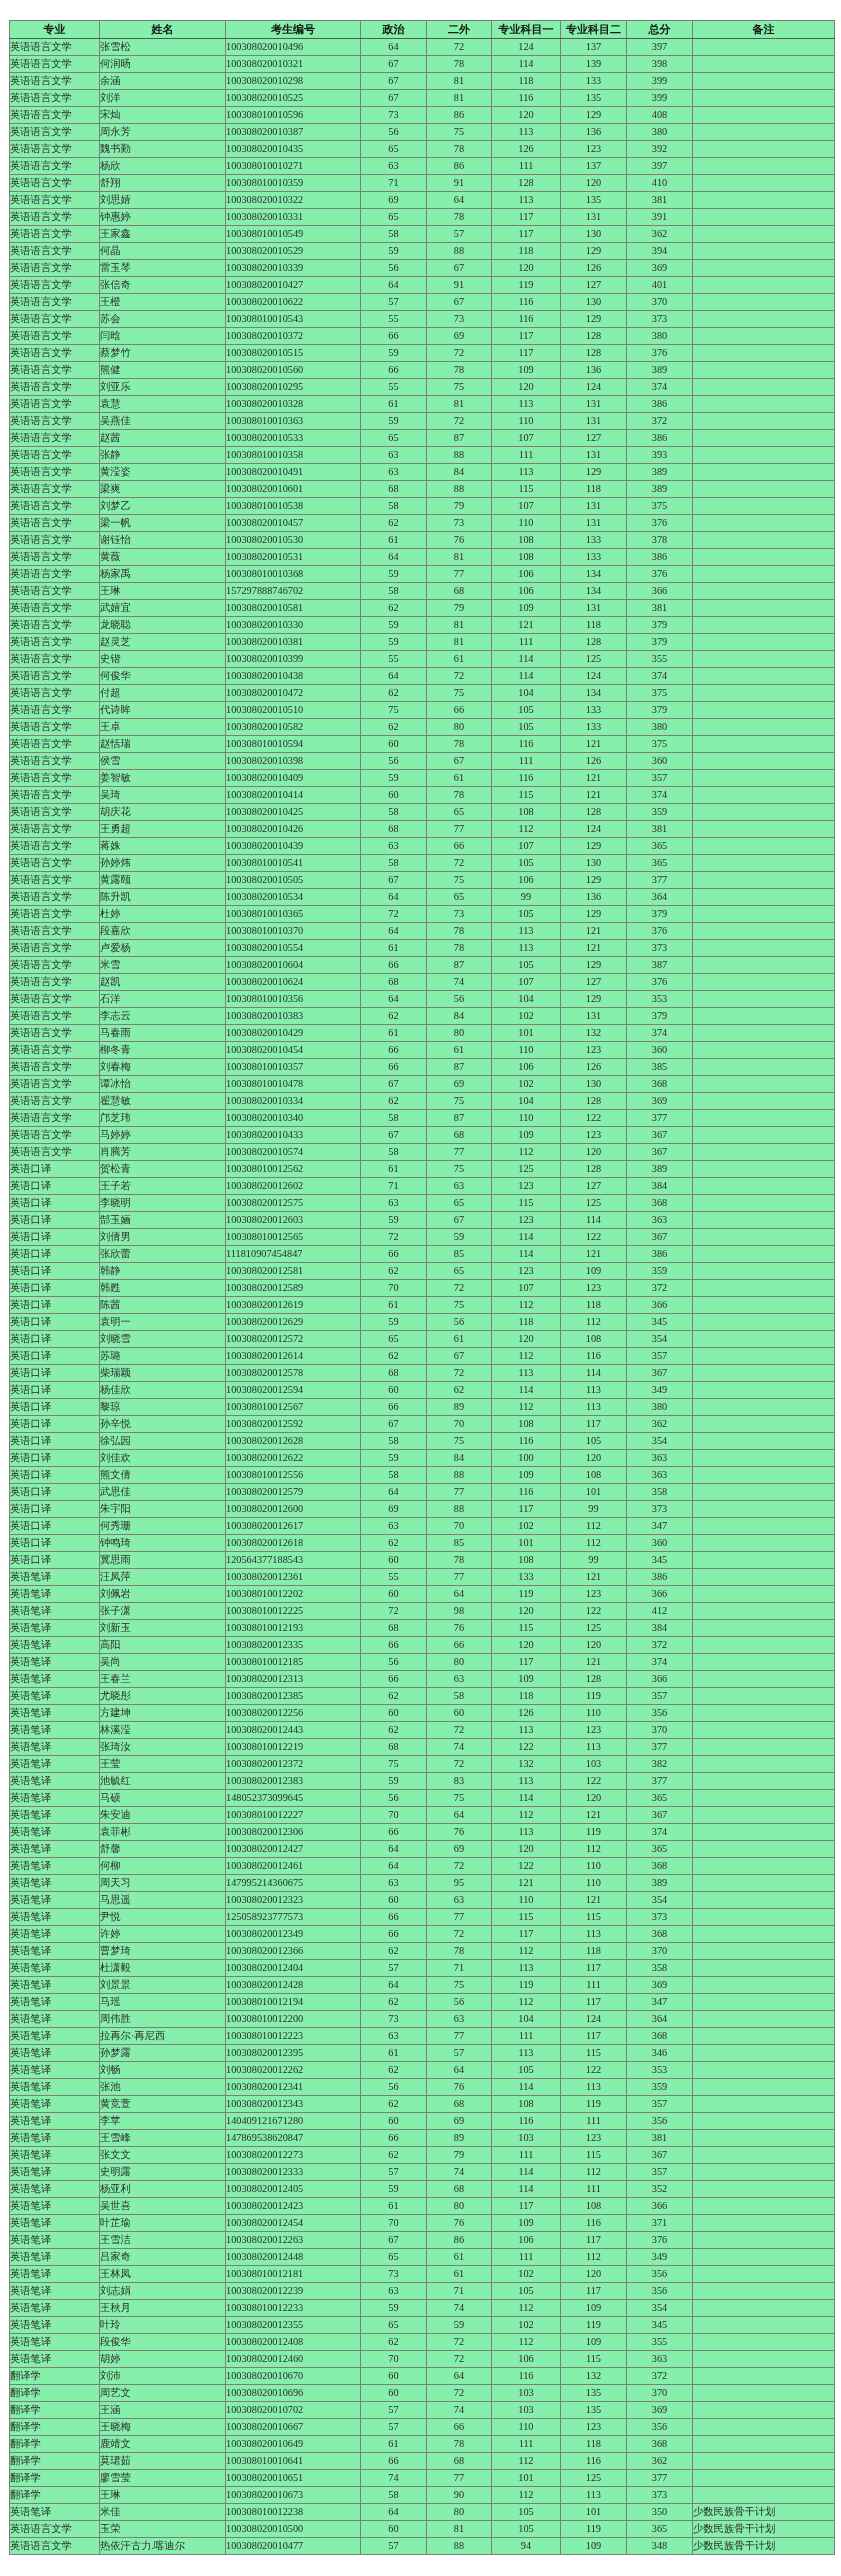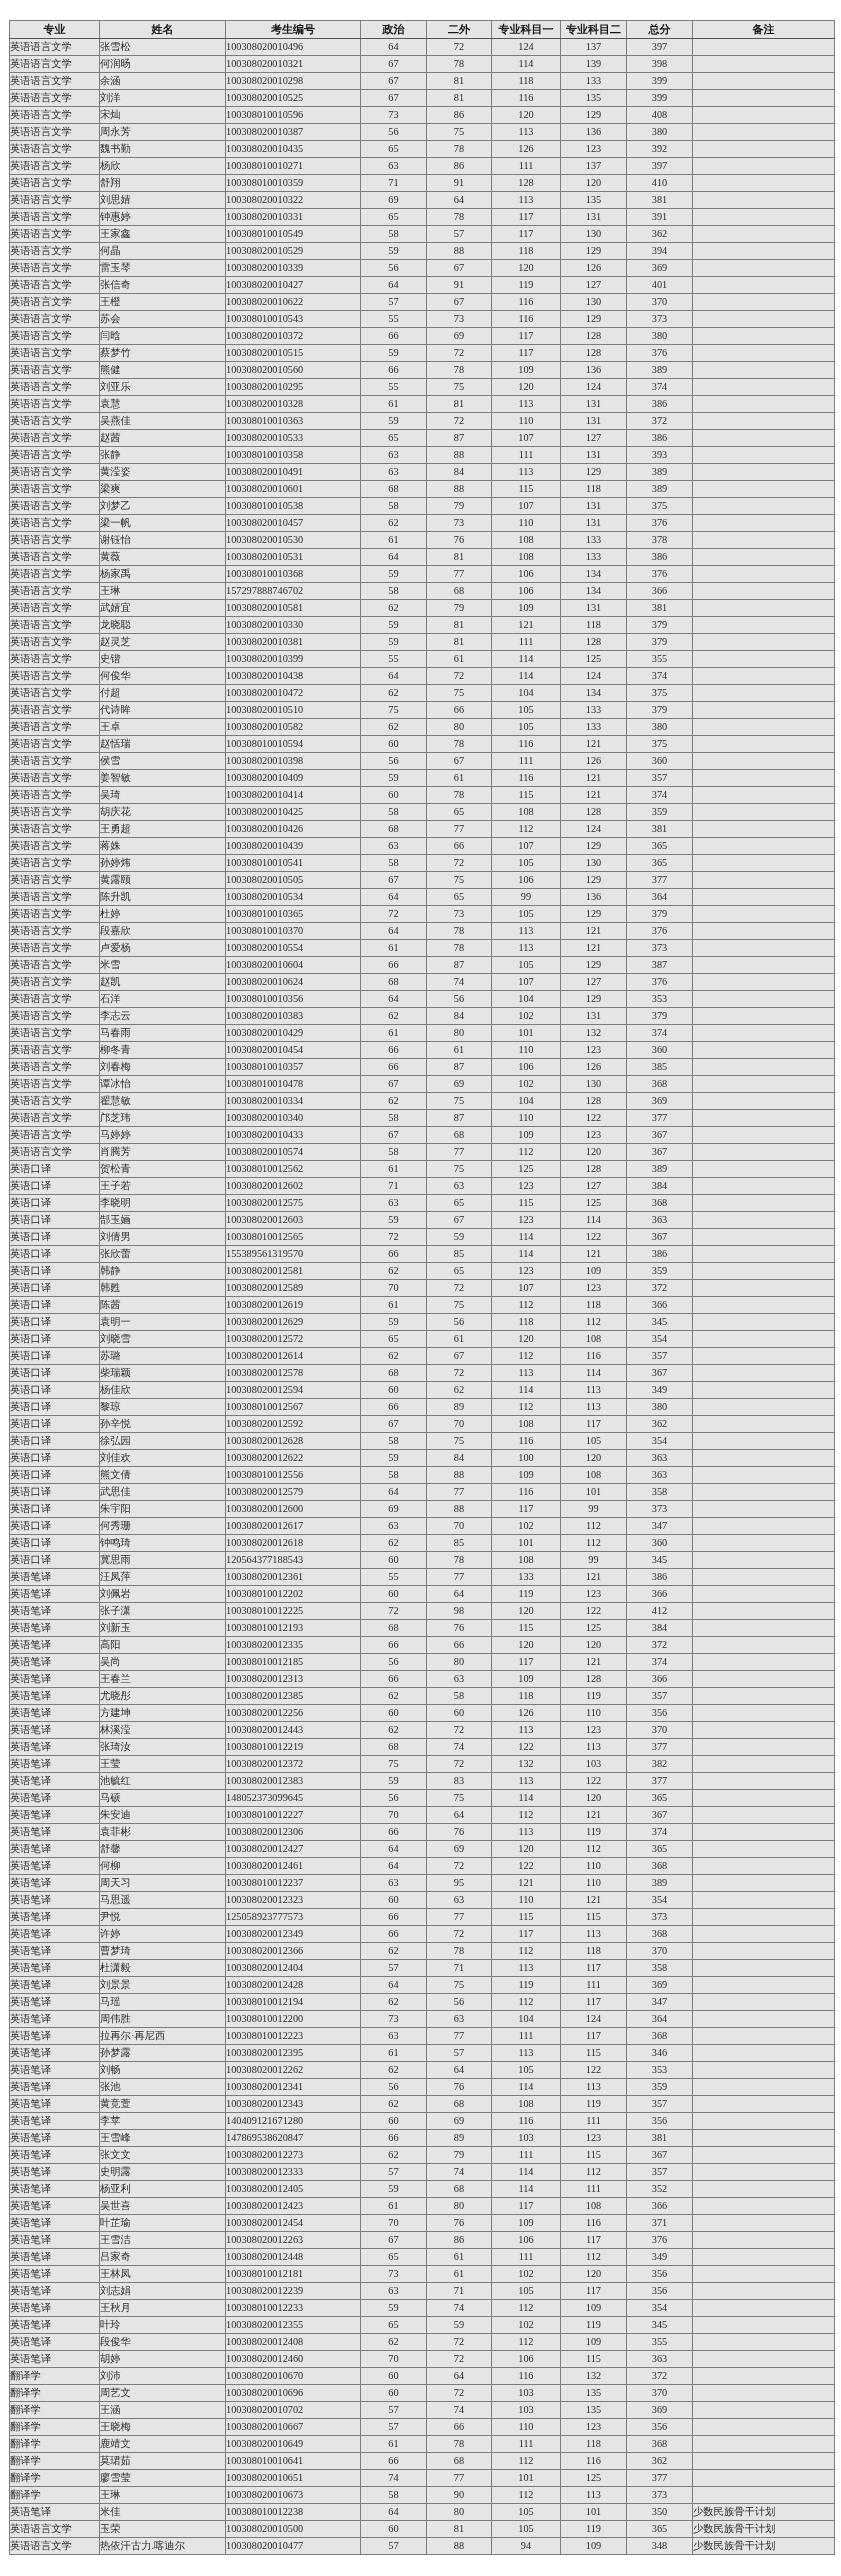--- a/index.html
+++ b/index.html
@@ -3,21 +3,21 @@
 <meta charset="utf-8">
 <style>
   html,body{margin:0;padding:0;}
   body{
     width:841px;height:2576px;background:#ffffff;position:relative;
     font-family:"Liberation Serif","DejaVu Serif",serif;
   }
   .sheet{position:absolute;left:9px;top:20px;}
   table.score-table{
     border-collapse:collapse;table-layout:fixed;width:824px;
-    background:#e5e5e5;
+    background:#86efac;
   }
   table.score-table col.c-major{width:90px;}
   table.score-table col.c-name{width:126px;}
   table.score-table col.c-id{width:135px;}
   table.score-table col.c-pol{width:66px;}
   table.score-table col.c-fl{width:65px;}
   table.score-table col.c-s1{width:69px;}
   table.score-table col.c-s2{width:66px;}
   table.score-table col.c-total{width:66px;}
   table.score-table col.c-remark{width:142px;}
@@ -850,21 +850,21 @@
           <td class="cell-num">72</td>
           <td class="cell-num">59</td>
           <td class="cell-num">114</td>
           <td class="cell-num">122</td>
           <td class="cell-num">367</td>
           <td class="cell-remark"></td>
         </tr>
         <tr>
           <td class="cell-major">英语口译</td>
           <td class="cell-name">张欣蕾</td>
-          <td class="cell-id">155389561319570</td>
+          <td class="cell-id">111810907454847</td>
           <td class="cell-num">66</td>
           <td class="cell-num">85</td>
           <td class="cell-num">114</td>
           <td class="cell-num">121</td>
           <td class="cell-num">386</td>
           <td class="cell-remark"></td>
         </tr>
         <tr>
           <td class="cell-major">英语口译</td>
           <td class="cell-name">韩静</td>
@@ -1257,21 +1257,21 @@
           <td class="cell-num">64</td>
           <td class="cell-num">72</td>
           <td class="cell-num">122</td>
           <td class="cell-num">110</td>
           <td class="cell-num">368</td>
           <td class="cell-remark"></td>
         </tr>
         <tr>
           <td class="cell-major">英语笔译</td>
           <td class="cell-name">周天习</td>
-          <td class="cell-id">100308010012237</td>
+          <td class="cell-id">147995214360675</td>
           <td class="cell-num">63</td>
           <td class="cell-num">95</td>
           <td class="cell-num">121</td>
           <td class="cell-num">110</td>
           <td class="cell-num">389</td>
           <td class="cell-remark"></td>
         </tr>
         <tr>
           <td class="cell-major">英语笔译</td>
           <td class="cell-name">马思遥</td>

